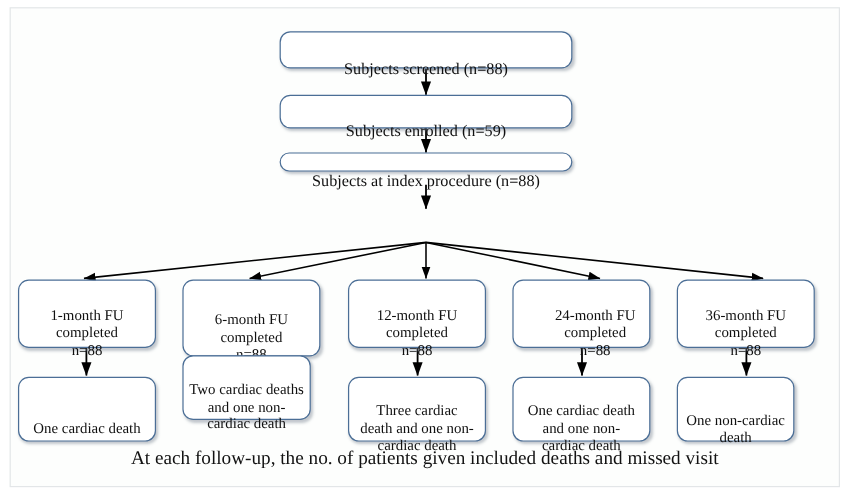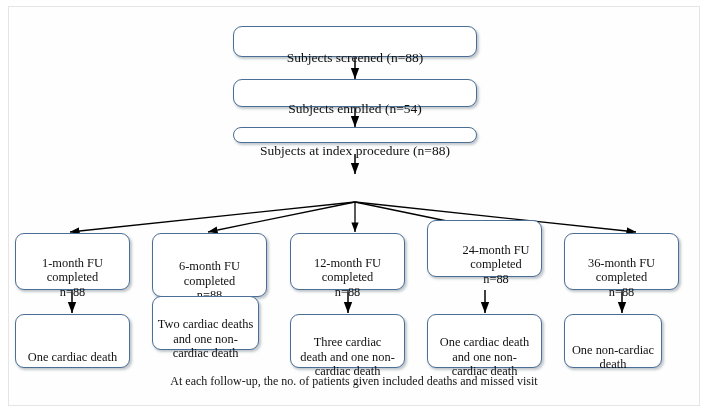--- a/index.html
+++ b/index.html
@@ -57,21 +57,21 @@
   .spine { font-size: 13.5px; }
   .fu    { font-size: 12.4px; }
   .out   { font-size: 12.4px; }
 
   #caption {
     position: absolute;
     left: 0;
     top: 374px;
     width: 708px;
     text-align: center;
-    font-size: 12px;
+    font-size: 16px;
     color: #121212;
     z-index: 3;
   }
 </style>
 </head>
 <body>
 
 <div id="figure">
 
   <div id="frame"></div>
@@ -104,21 +104,21 @@
       <line x1="485" y1="290" x2="485" y2="313"></line>
       <line x1="622" y1="290" x2="622" y2="313"></line>
     </g>
   </svg>
 
   <div class="node spine" style="left:233px; top:26px; width:244px; height:31px;">
     <span class="txt">Subjects screened (n=88)</span>
   </div>
 
   <div class="node spine" style="left:233px; top:79px; width:244px; height:28px;">
-    <span class="txt">Subjects enrolled (n=54)</span>
+    <span class="txt">Subjects enrolled (n=59)</span>
   </div>
 
   <div class="node spine" style="left:233px; top:127px; width:244px; height:16px;">
     <span class="txt">Subjects at index procedure (n=88)</span>
   </div>
 
 
   <div class="node fu" style="left:15px; top:233px; width:115px; height:57px;">
     <span class="txt">1-month FU
 completed
@@ -130,21 +130,21 @@
 completed
 n=88</span>
   </div>
 
   <div class="node fu" style="left:290px; top:233px; width:115px; height:57px;">
     <span class="txt">12-month FU
 completed
 n=88</span>
   </div>
 
-  <div class="node fu" style="left:427px; top:220px; width:115px; height:57px;padding-left:23px;">
+  <div class="node fu" style="left:427px; top:233px; width:115px; height:57px;padding-left:23px;">
     <span class="txt">24-month FU
 completed
 n=88</span>
   </div>
 
   <div class="node fu" style="left:564px; top:233px; width:115px; height:57px;">
     <span class="txt">36-month FU
 completed
 n=88</span>
   </div>

